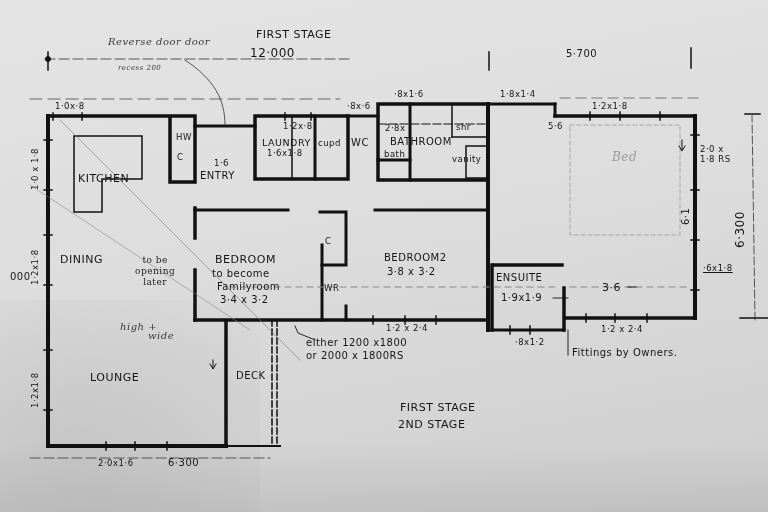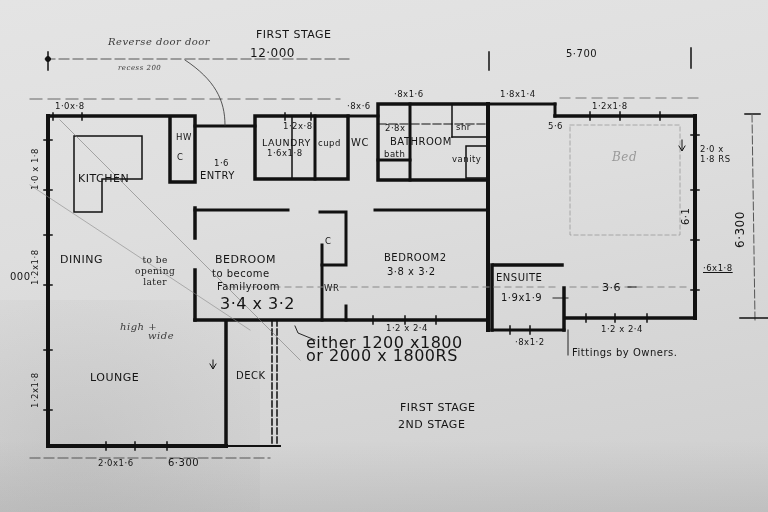--- a/index.html
+++ b/index.html
@@ -147,21 +147,21 @@
 <div class="lbl hand" style="left:118px;top:64px;font-size:7px;">recess 200</div>
 <div class="lbl hand" style="left:135px;top:255px;font-size:9px;color:#222;font-style:normal;line-height:11px;">
   <div style="text-align:center;">to be</div>
   <div style="text-align:center;">opening</div>
   <div style="text-align:center;">later</div>
 </div>
 <div class="lbl hand" style="left:120px;top:290px;font-size:10px;line-height:9px;margin-top:32px;">
   <div>high +</div>
   <div style="padding-left:28px;">wide</div>
 </div>
-<div class="lbl" style="left:306px;top:336px;font-size:16px;line-height:13px;">
+<div class="lbl" style="left:306px;top:336px;font-size:10px;line-height:13px;">
   <div>either 1200 x1800</div>
   <div>or 2000 x 1800RS</div>
 </div>
 <div class="lbl" style="left:572px;top:347px;font-size:10px;">Fittings by Owners.</div>
 <div class="lbl hand" style="left:612px;top:150px;color:#999;font-size:12px;">Bed</div>
 
 <div class="lbl room" style="left:78px;top:172px;">KITCHEN</div>
 <div class="lbl room" style="left:60px;top:253px;">DINING</div>
 <div class="lbl room" style="left:90px;top:371px;">LOUNGE</div>
 <div class="lbl room" style="left:236px;top:370px;font-size:10px;">DECK</div>
@@ -175,21 +175,21 @@
 <div class="lbl room" style="left:351px;top:137px;font-size:10px;">WC</div>
 <div class="lbl room" style="left:390px;top:136px;font-size:10px;">BATHROOM</div>
 <div class="lbl dim" style="left:384px;top:149px;">bath</div>
 <div class="lbl dim" style="left:456px;top:122px;">shr</div>
 <div class="lbl dim" style="left:452px;top:154px;">vanity</div>
 <div class="lbl dim" style="left:385px;top:123px;">2·8x</div>
 
 <div class="lbl room" style="left:215px;top:253px;">BEDROOM</div>
 <div class="lbl" style="left:212px;top:268px;font-size:10px;">to become</div>
 <div class="lbl" style="left:217px;top:281px;font-size:10px;">Familyroom</div>
-<div class="lbl" style="left:220px;top:294px;font-size:16px;">3·4 x 3·2</div>
+<div class="lbl" style="left:220px;top:294px;font-size:10px;">3·4 x 3·2</div>
 <div class="lbl dim" style="left:325px;top:236px;">C</div>
 <div class="lbl dim" style="left:324px;top:283px;">WR</div>
 <div class="lbl room" style="left:384px;top:252px;font-size:10px;">BEDROOM2</div>
 <div class="lbl" style="left:387px;top:266px;font-size:10px;">3·8 x 3·2</div>
 <div class="lbl room" style="left:496px;top:272px;font-size:10px;">ENSUITE</div>
 <div class="lbl" style="left:501px;top:292px;font-size:10px;">1·9x1·9</div>
 
 <div class="lbl dim" style="left:55px;top:101px;">1·0x·8</div>
 <div class="lbl dim" style="left:283px;top:101px;margin-top:20px;">1·2x·8</div>
 <div class="lbl dim" style="left:347px;top:101px;">·8x·6</div>

